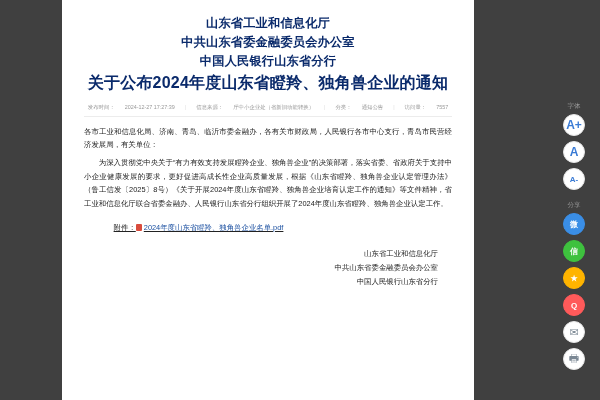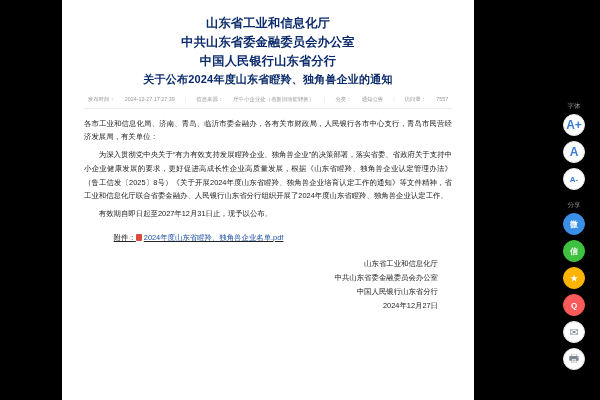--- a/index.html
+++ b/index.html
@@ -6,21 +6,21 @@
   html, body {
     margin: 0; padding: 0;
     width: 600px; height: 400px;
     overflow: hidden;
     background: #f2f2f2;
     font-family: "Liberation Sans", sans-serif;
   }
   #page {
     position: relative;
     width: 600px; height: 400px;
-    background: #000000;
+    background: #404040;
   }
   
   .sheet {
     position: absolute;
     left: 62px; top: 0;
     width: 412px; height: 400px;
     background: #ffffff;
     padding: 14px 22px 0 22px;
     overflow: hidden;
   }
@@ -28,21 +28,21 @@
     text-align: center;
     color: #0a2a6b;
     font-weight: bold;
     line-height: 1.55;
   }
   .title-line {
     font-size: 12.2px;
     letter-spacing: .2px;
   }
   .title-line.main {
-    font-size: 11px;
+    font-size: 16px;
   }
   .meta {
     margin-top: 8px;
     display: flex;
     justify-content: center;
     align-items: center;
     gap: 10px;
     font-size: 5.4px;
     color: #999;
     transform: scale(1);
@@ -155,32 +155,30 @@
       <span class="sep">|</span>
       <span>访问量：</span>
         <span>7557</span>
     </div>
 
     <div class="divider"></div>
 
     <div class="body-text">
       <p class="noindent">各市工业和信息化局、济南、青岛、临沂市委金融办，各有关市财政局，人民银行各市中心支行，青岛市民营经济发展局，有关单位：</p>
       <p>为深入贯彻党中央关于“有力有效支持发展瞪羚企业、独角兽企业”的决策部署，落实省委、省政府关于支持中小企业健康发展的要求，更好促进高成长性企业高质量发展，根据《山东省瞪羚、独角兽企业认定管理办法》（鲁工信发〔2025〕8号）《关于开展2024年度山东省瞪羚、独角兽企业培育认定工作的通知》等文件精神，省工业和信息化厅联合省委金融办、人民银行山东省分行组织开展了2024年度山东省瞪羚、独角兽企业认定工作。</p>
-      <p>有效期自即日起至2027年12月31日止，现予以公布。</p>
     </div>
 
     <div class="attach">
       <span>附件：</span><span class="pdf-ico"></span><a class="link" href="#">2024年度山东省瞪羚、独角兽企业名单.pdf</a>
     </div>
 
     <div class="signoff">
       <div>山东省工业和信息化厅</div>
       <div>中共山东省委金融委员会办公室</div>
       <div>中国人民银行山东省分行</div>
-      <div>2024年12月27日</div>
     </div>
 
   </div>
 
   <div class="rail">
     <div class="rail-group-label">字体</div>
     <div class="rail-btn big">A+</div>
     <div class="rail-btn big">A</div>
     <div class="rail-btn small">A-</div>
 

